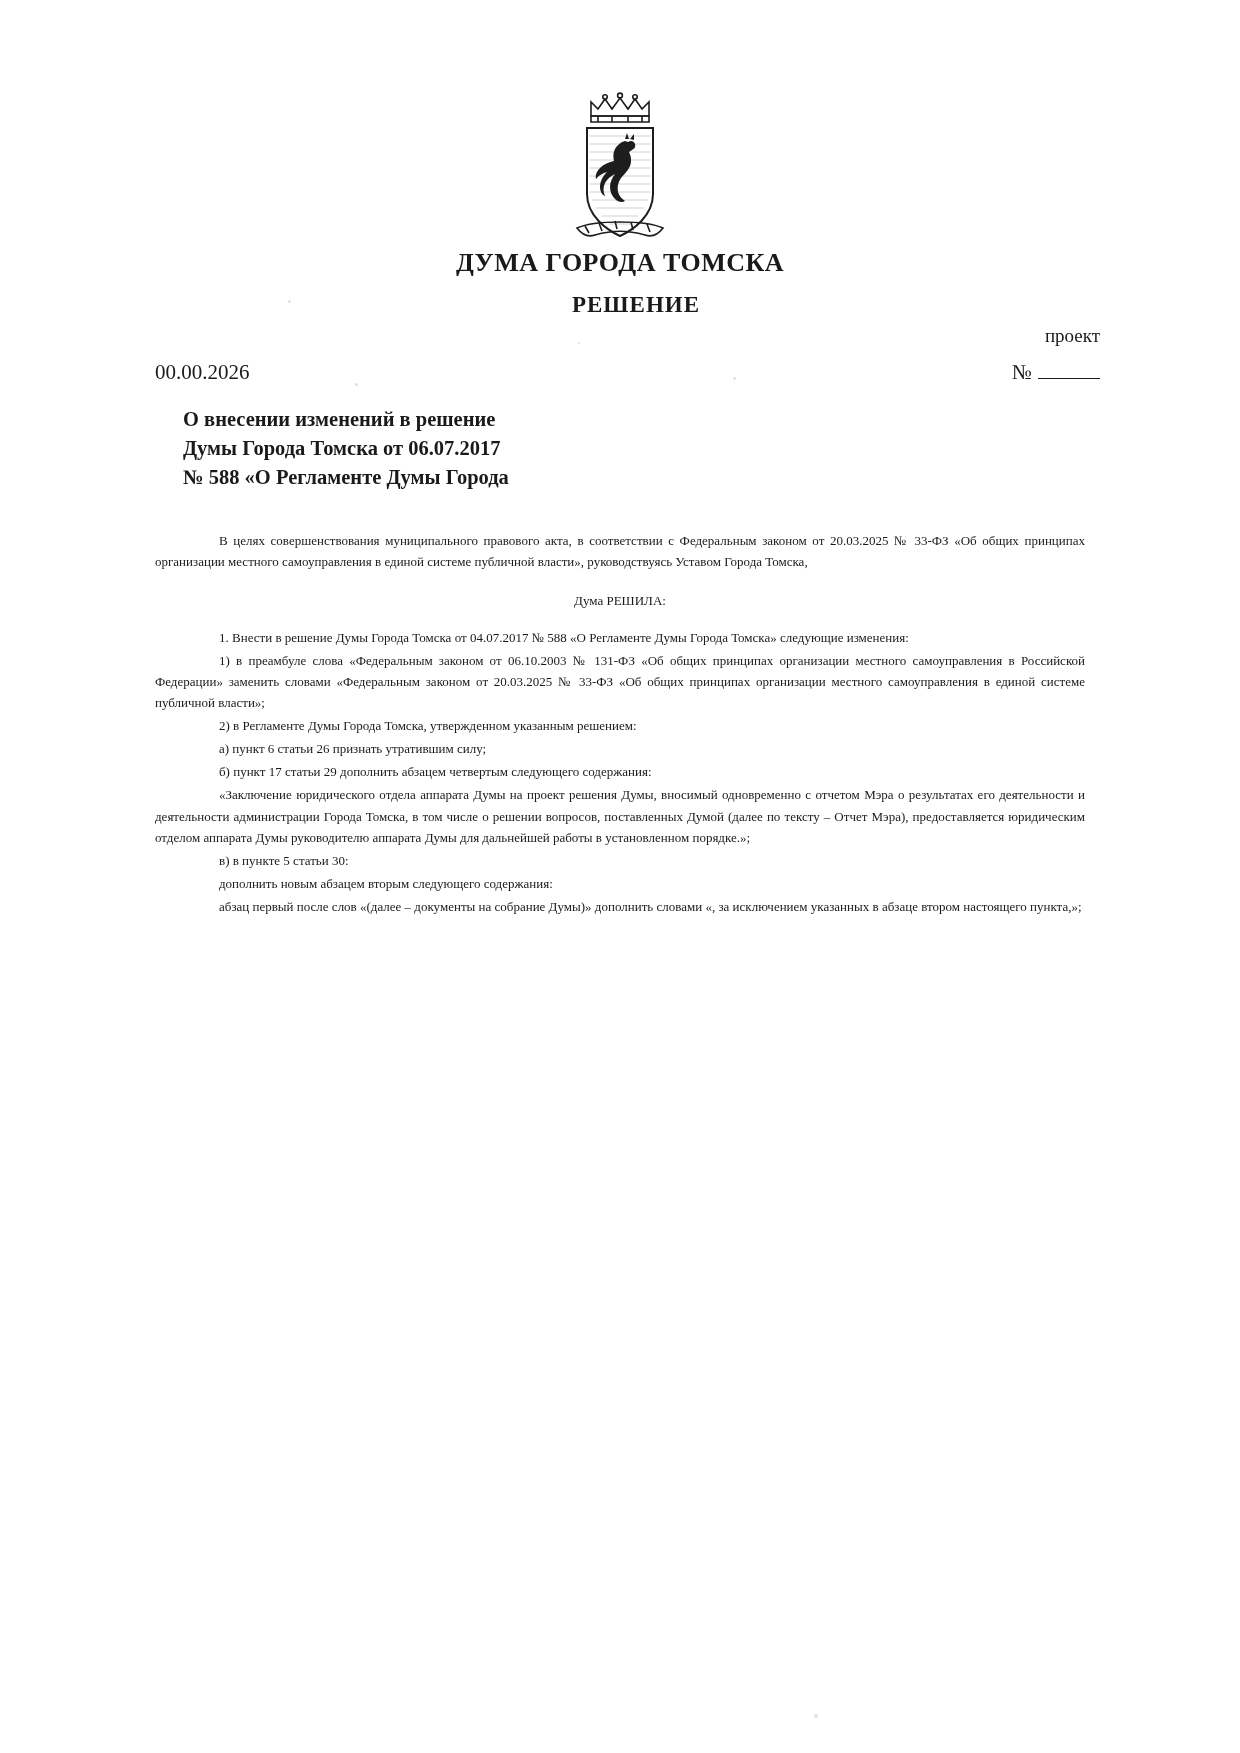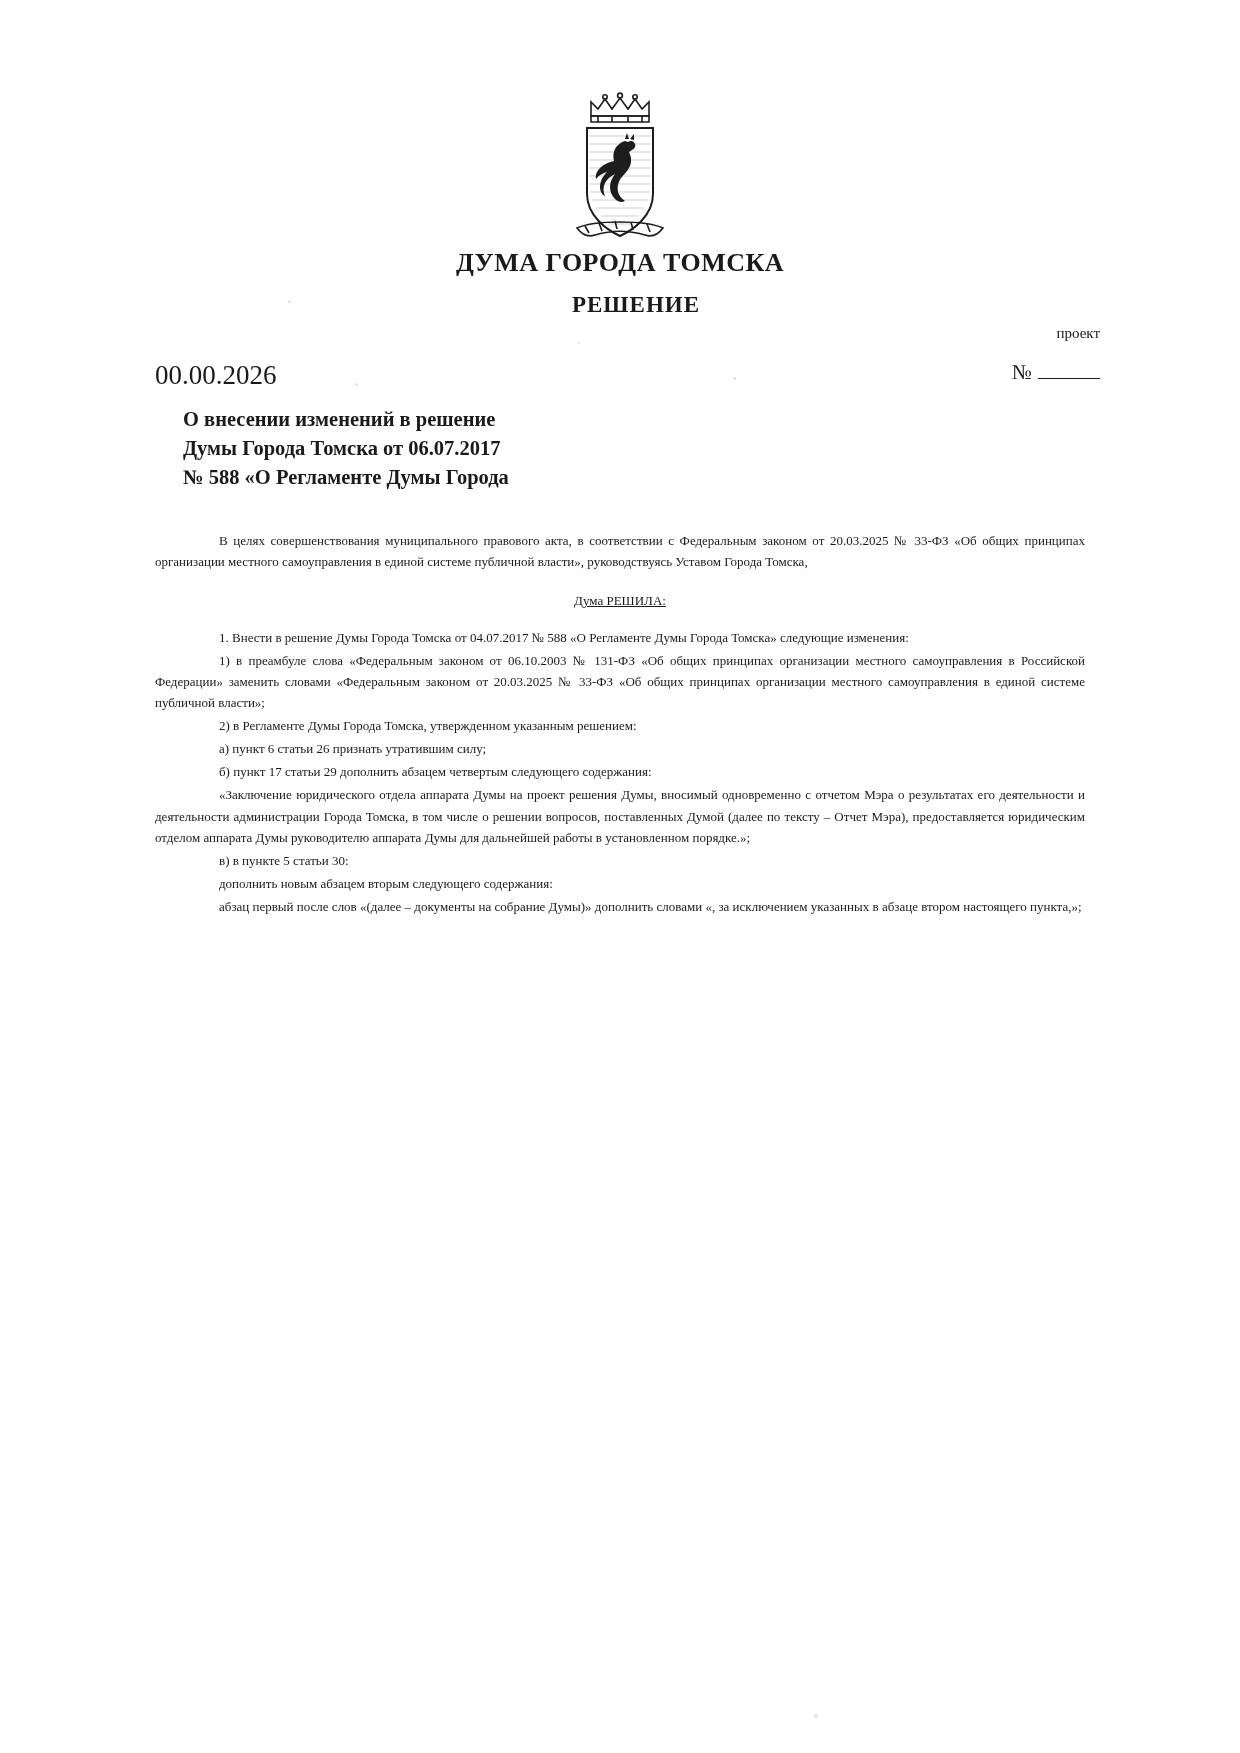--- a/index.html
+++ b/index.html
@@ -59,29 +59,29 @@
     text-align: center;
     font-size: 23px;
     font-weight: bold;
     letter-spacing: 1px;
   }
 
   .draft-mark {
     position: absolute;
     right: 140px;
     top: 325px;
-    font-size: 15px;
+    font-size: 19px;
   }
 
   
   .date-line {
     position: absolute;
     left: 155px;
     top: 360px;
-    font-size: 27px;
+    font-size: 21px;
   }
   .number-line {
     position: absolute;
     right: 140px;
     top: 360px;
     font-size: 21px;
     display: flex;
     align-items: baseline;
     gap: 6px;
   }
@@ -119,21 +119,20 @@
   .body p {
     margin: 0 0 2px 0;
     text-align: justify;
     text-justify: inter-word;
     text-indent: 64px;
   }
   .body p.center {
     text-align: center;
     text-indent: 0;
     margin: 18px 0 16px 0;
-    text-decoration: underline;
   }
 
   
   .speck {
     position: absolute;
     background: #c9c9c9;
     border-radius: 50%;
     opacity: .55;
   }
 </style>

